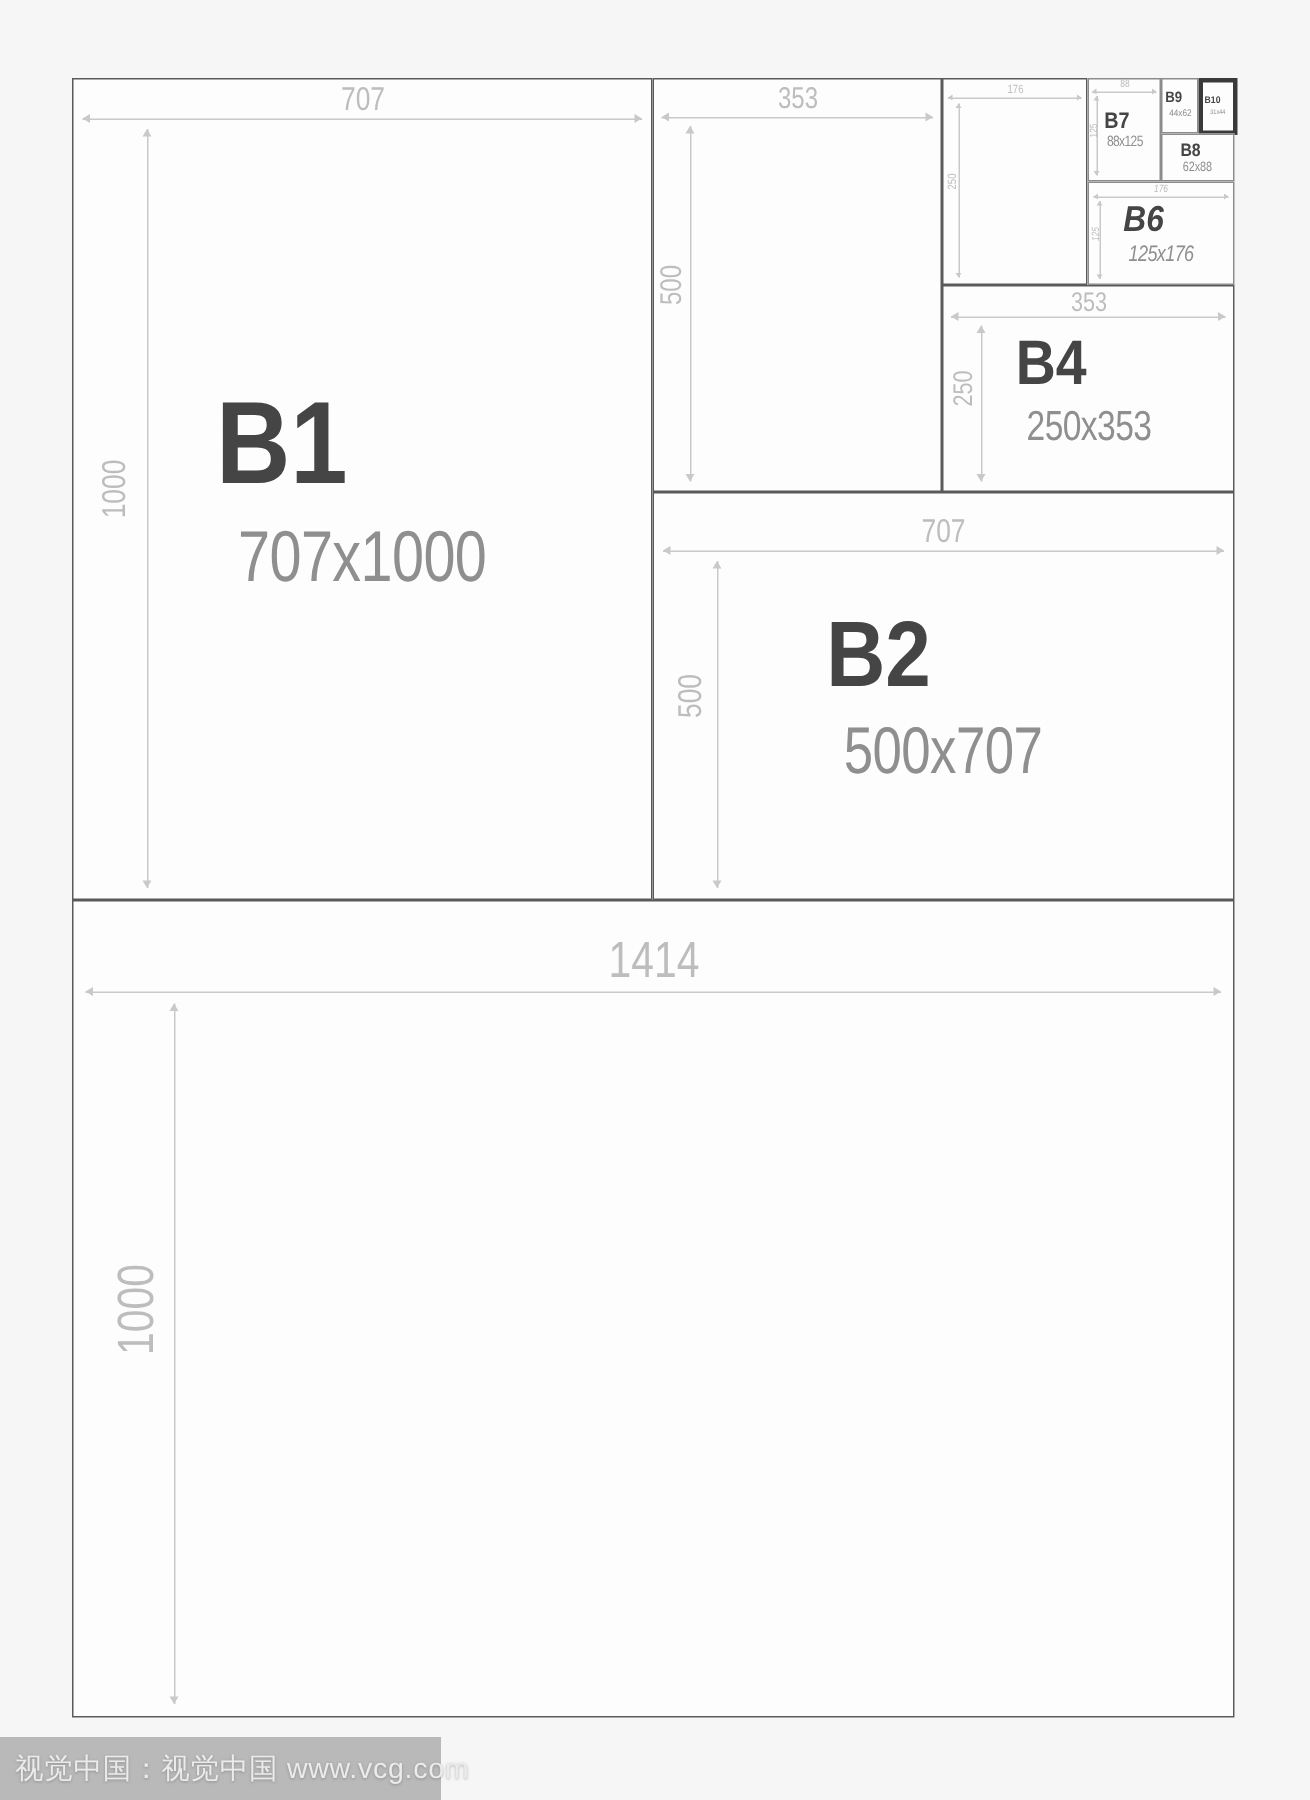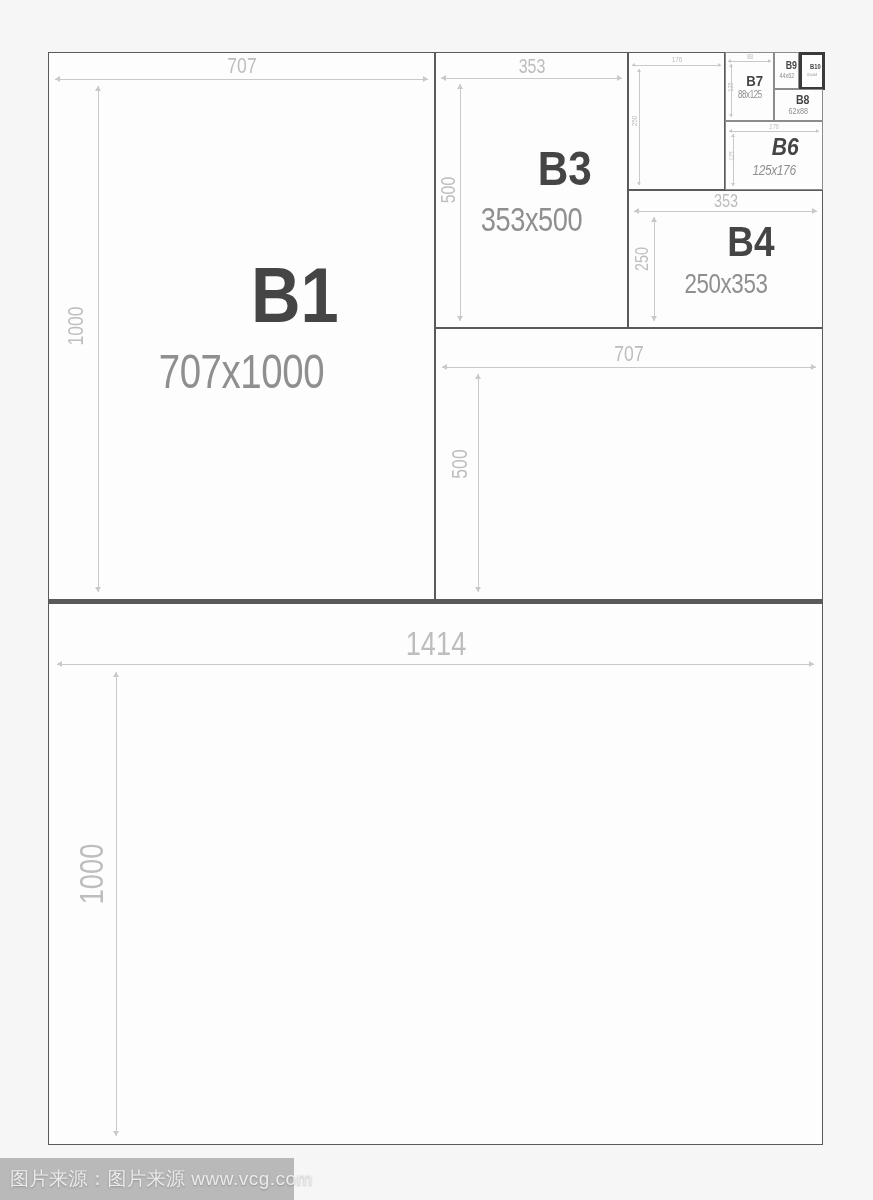--- a/index.html
+++ b/index.html
@@ -3,34 +3,34 @@
 <meta charset="utf-8">
 <style>
   html,body{margin:0;padding:0;}
   body{background:#e9e9e9;font-family:"Liberation Sans","DejaVu Sans",sans-serif;}
   .canvas{position:relative;width:873px;height:1200px;background:#f6f6f6;overflow:hidden;margin:0 auto;}
 
   
   .pbox{position:absolute;background:#fdfdfd;border:1px solid #8c8c8c;box-sizing:border-box;
         display:flex;flex-direction:column;align-items:center;justify-content:center;}
   .pbox.major{border-color:#5a5a5a;}
-  .b0{left:48px;top:600px;width:775px;height:545px;border-top:4px solid #15803d;}
+  .b0{left:48px;top:600px;width:775px;height:545px;border-top:1px solid #15803d;}
   .b1{left:48px;top:52px;width:387px;height:548px;}
   .b2{left:435px;top:328px;width:388px;height:272px;}
   .b3{left:435px;top:52px;width:193px;height:276px;}
   .b4{left:628px;top:190px;width:195px;height:138px;}
   .b5{left:628px;top:52px;width:97px;height:138px;}
   .b6{left:725px;top:121px;width:98px;height:69px;font-style:italic;}
   .b7{left:725px;top:52px;width:49px;height:69px;}
   .b8{left:774px;top:89px;width:49px;height:32px;}
   .b9{left:774px;top:52px;width:25px;height:37px;}
   .b10{left:799px;top:52px;width:26px;height:38px;border:3px solid #3a3a3a;}
 
   
-  .labels{display:flex;flex-direction:column;align-items:flex-end;justify-content:center;}
+  .labels{display:flex;flex-direction:column;align-items:flex-start;justify-content:center;}
   .pname{font-weight:bold;color:#454545;line-height:1;transform:scaleX(0.88);white-space:nowrap;}
   .psize{color:#8f8f8f;line-height:1;transform:scaleX(0.8);white-space:nowrap;letter-spacing:-0.5px;}
   .b0 .pname{font-size:98px;} .b0 .psize{font-size:62px;margin-top:16px;}
   .b1 .pname{font-size:78px;} .b1 .psize{font-size:48px;margin-top:14px;}
   .b2 .pname{font-size:62px;} .b2 .psize{font-size:44px;margin-top:11px;}
   .b3 .pname{font-size:48px;} .b3 .psize{font-size:34px;margin-top:9px;}
   .b4 .pname{font-size:42px;} .b4 .psize{font-size:28px;margin-top:7px;}
   .b5 .pname{font-size:36px;} .b5 .psize{font-size:20px;margin-top:6px;}
   .b6 .pname{font-size:24px;} .b6 .psize{font-size:15px;margin-top:3px;}
   .b7 .pname{font-size:15px;} .b7 .psize{font-size:10px;margin-top:2px;}
@@ -91,24 +91,20 @@
       <div class="pname">B1</div>
       <div class="psize">707x1000</div>
     </div>
   </div>
 
   <div class="pbox major b3">
     <div class="dimh"></div>
     <div class="dimh-label">353</div>
     <div class="dimv"></div>
     <div class="dimv-label">500</div>
-    <div class="labels">
-      <div class="pname">B3</div>
-      <div class="psize">353x500</div>
-    </div>
   </div>
 
   <div class="pbox major b5">
     <div class="dimh small"></div>
     <div class="dimh-label">176</div>
     <div class="dimv small"></div>
     <div class="dimv-label">250</div>
   </div>
 
   <div class="pbox b7">
@@ -163,26 +159,30 @@
       <div class="pname">B4</div>
       <div class="psize">250x353</div>
     </div>
   </div>
 
   <div class="pbox major b2">
     <div class="dimh"></div>
     <div class="dimh-label">707</div>
     <div class="dimv"></div>
     <div class="dimv-label">500</div>
+    <div class="labels">
+      <div class="pname">B2</div>
+      <div class="psize">500x707</div>
+    </div>
   </div>
 
   <div class="pbox major b0">
     <div class="dimh"></div>
     <div class="dimh-label">1414</div>
     <div class="dimv"></div>
     <div class="dimv-label">1000</div>
   </div>
 
   <div class="watermark">
-    <span class="watermark-text">图片来源：图片来源 www.vcg.com</span>
+    <span class="watermark-text">视觉中国：视觉中国 www.vcg.com</span>
   </div>
 
 </div>
 
 </body></html>

